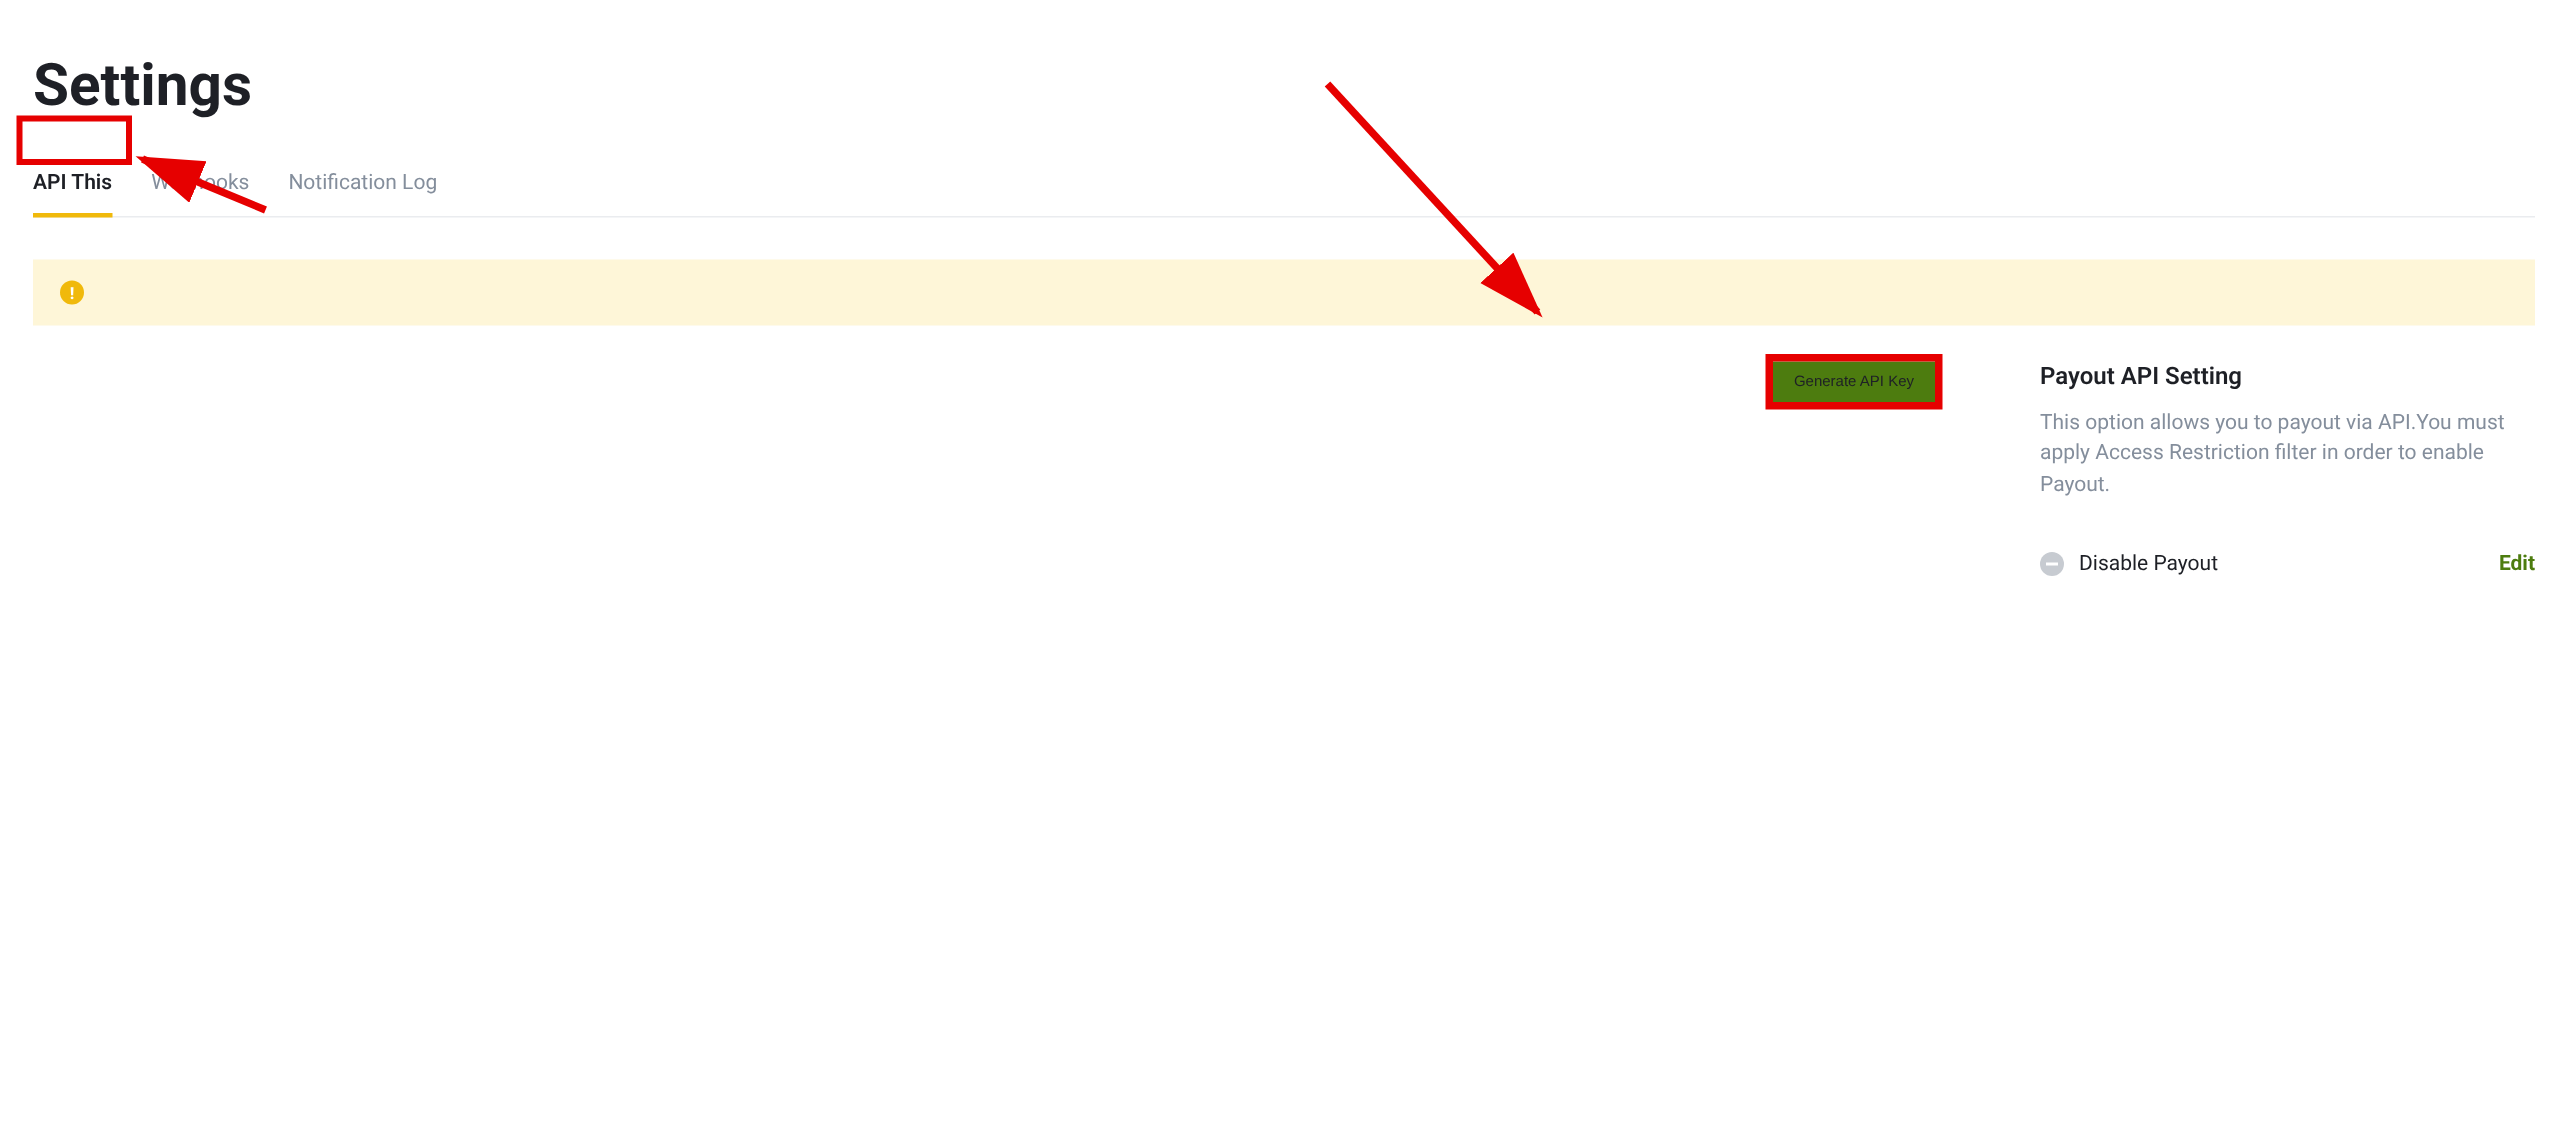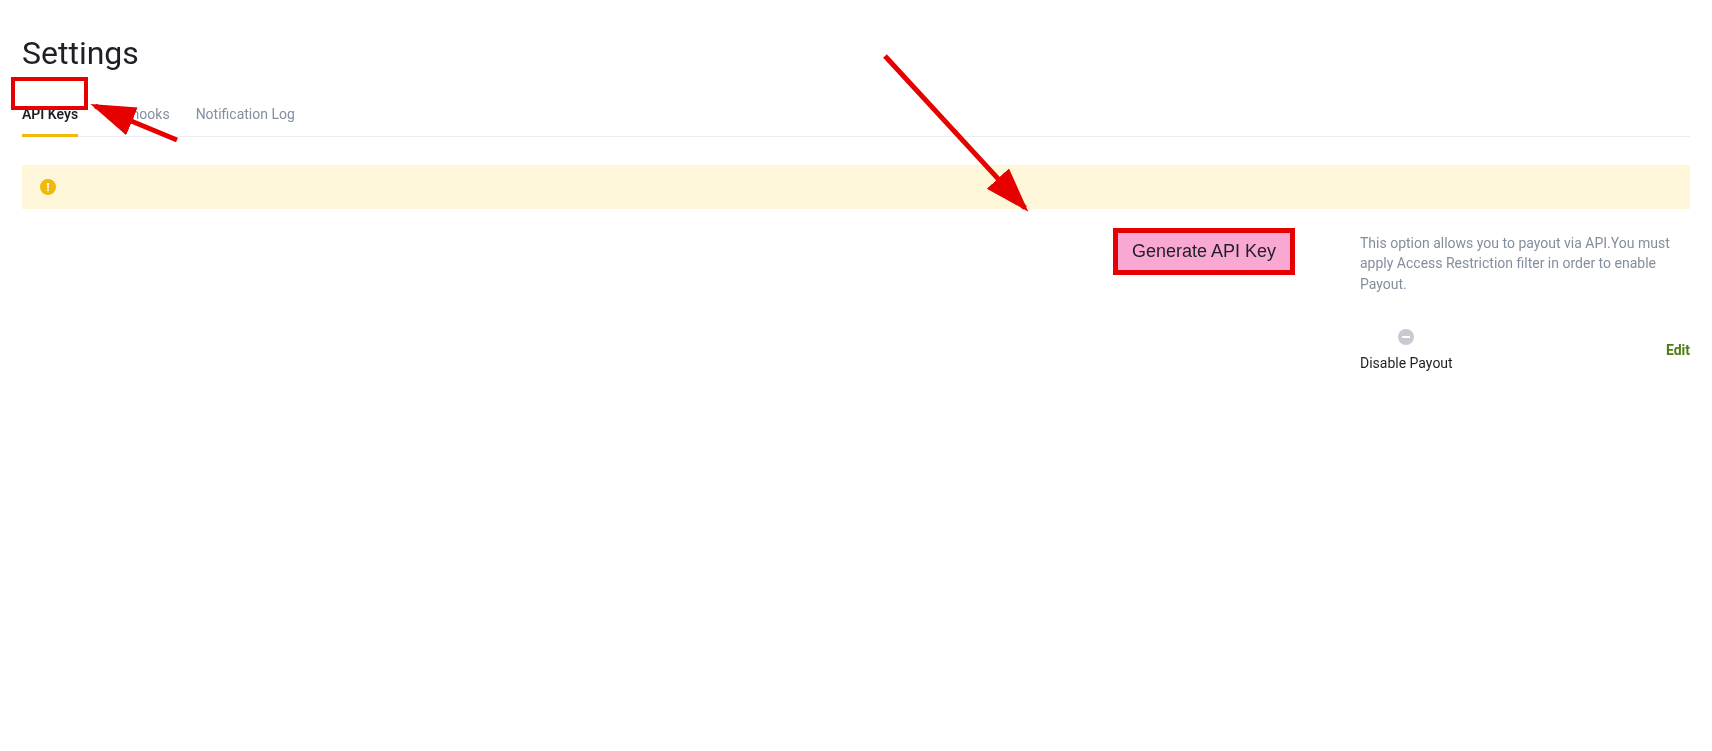--- a/index.html
+++ b/index.html
@@ -1,53 +1,53 @@
 <!DOCTYPE html>
 <html><head>
 <meta charset="utf-8">
 <style>
   * { box-sizing: border-box; }
   html, body { margin: 0; padding: 0; font-family: -apple-system, BlinkMacSystemFont, "Segoe UI", Roboto, "Helvetica Neue", Arial, sans-serif; color: #1e2026; background: #fff; }
   .page { width: 1712px; min-height: 751px; position: relative; }
   .content { padding: 22px 22px 0 22px; }
-  .page-title { font-size: 32px; font-weight: 400; margin: 12px 0 26px 0; }
+  .page-title { font-size: 39px; font-weight: 700; margin: 12px 0 26px 0; }
   .tabs { display: flex; align-items: center; gap: 26px; border-bottom: 1px solid #eaecef; width: 100%; position: relative; }
   .tab { font-size: 14px; color: #848e9c; padding: 8px 0 14px 0; cursor: pointer; position: relative; }
   .tab.active { color: #1e2026; font-weight: 600; }
   .tab.active::after { content: ""; position: absolute; left: 0; right: 0; bottom: -1px; height: 3px; background: #f0b90b; }
   .tab-highlight { position: absolute; border: 4px solid #e60000; pointer-events: none; }
   .info-banner { margin-top: 28px; width: 100%; background: #fef6d8; display: flex; align-items: center; padding: 14px 18px; gap: 14px; color: #1e2026; font-size: 14px; }
   .info-icon { width: 16px; height: 16px; border-radius: 50%; background: #f0b90b; display: inline-flex; align-items: center; justify-content: center; font-size: 11px; font-weight: 800; color: #fff; flex: 0 0 auto; }
   .main-row { display: flex; align-items: flex-start; margin-top: 24px; gap: 70px; }
   .left-pane { flex: 1; display: flex; justify-content: flex-end; align-items: flex-start; }
   .right-pane { flex: 0 0 330px; }
   .gen-btn-wrap { position: relative; }
-  .gen-btn { background: #f9a8d4; border: none; color: #1e2026; font-size: 18px; font-weight: 500; padding: 8px 14px; cursor: pointer; }
+  .gen-btn { background: #4d7c0f; border: none; color: #1e2026; font-size: 10px; font-weight: 500; padding: 8px 14px; cursor: pointer; }
   .gen-highlight { position: absolute; inset: -5px; border: 5px solid #e60000; pointer-events: none; }
   .side-title { font-size: 16px; font-weight: 600; margin-bottom: 12px; }
   .side-desc { font-size: 14px; color: #848e9c; line-height: 1.45; margin-bottom: 35px; }
   .payout-row { display: flex; align-items: center; justify-content: space-between; }
-  .payout-left { display: flex; align-items: center; gap: 10px; flex-direction: column; }
+  .payout-left { display: flex; align-items: center; gap: 10px; }
   .minus-icon { width: 16px; height: 16px; border-radius: 50%; background: #c7cbd1; position: relative; }
   .minus-icon::after { content: ""; position: absolute; left: 4px; right: 4px; top: 7px; height: 2px; background: #fff; }
   .payout-label { font-size: 14px; color: #1e2026; }
   .edit-link { font-size: 14px; color: #4d7c0f; cursor: pointer; font-weight: 700; }
   
   .arrow { position: absolute; pointer-events: none; }
 </style>
 </head>
 <body>
 
 <div class="page">
   <div class="content">
     <h1 class="page-title">Settings</h1>
 
     <div class="tabs">
       <div class="tab active">
-        <span>API Keys</span>
+        <span>API This</span>
       </div>
       <div class="tab">
         <span>Webhooks</span>
       </div>
       <div class="tab">
         <span>Notification Log</span>
       </div>
     </div>
 
     <div class="info-banner">
@@ -55,20 +55,21 @@
     </div>
 
     <div class="main-row">
       <div class="left-pane">
         <div class="gen-btn-wrap">
           <button class="gen-btn">Generate API Key</button>
           <div class="gen-highlight"></div>
         </div>
       </div>
       <div class="right-pane">
+        <div class="side-title">Payout API Setting</div>
         <div class="side-desc">This option allows you to payout via API.You must apply Access Restriction filter in order to enable Payout.</div>
         <div class="payout-row">
           <div class="payout-left">
             <span class="minus-icon"></span>
             <span class="payout-label">Disable Payout</span>
           </div>
           <span class="edit-link">Edit</span>
         </div>
       </div>
     </div>

